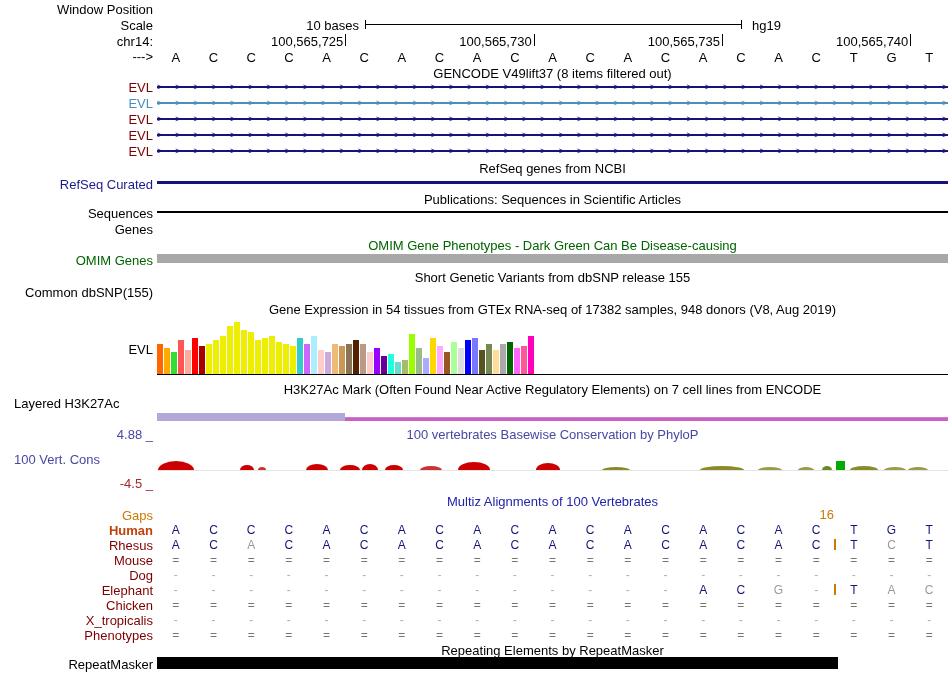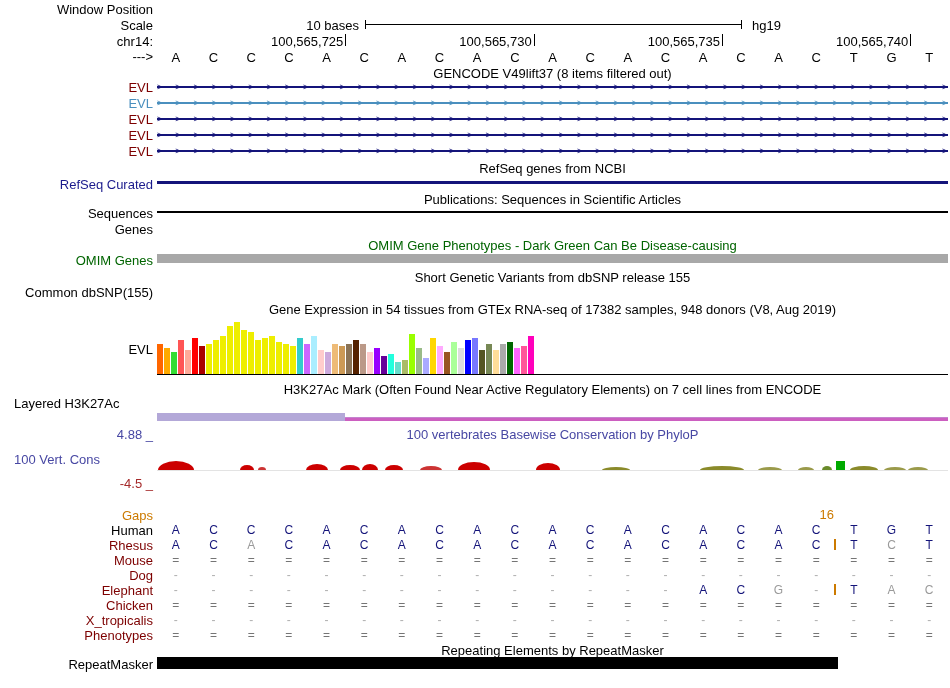--- a/index.html
+++ b/index.html
@@ -66,20 +66,21 @@
 
   <div class="cline" style="top:382px">H3K27Ac Mark (Often Found Near Active Regulatory Elements) on 7 cell lines from ENCODE</div>
   <div class="lbl-left" style="top:396px">Layered H3K27Ac</div>
 
   <div class="cline" style="top: 427px; color: rgb(71, 71, 163);">100 vertebrates Basewise Conservation by PhyloP</div>
   <div class="lbl" style="top: 427px; color: rgb(71, 71, 163);">4.88 _</div>
   <div class="lbl-left" style="top: 452px; color: rgb(71, 71, 163);">100 Vert. Cons</div>
   <div class="lbl" style="top: 476px; color: rgb(165, 42, 42);">-4.5 _</div>
   <div class="abs" style="left:157px;top:470px;width:791px;height:1px;background:#e3e3e3"></div>
 
+  <div class="cline" style="top: 494px; color: rgb(34, 34, 170);">Multiz Alignments of 100 Vertebrates</div>
   <div class="lbl" style="top: 508px; color: rgb(204, 122, 0);">Gaps</div>
   <div class="abs" style="left: 818px; top: 507px; width: 16px; text-align: right; color: rgb(204, 122, 0);">16</div>
 
   <div class="cline" style="top:643px">Repeating Elements by RepeatMasker</div>
   <div class="lbl" style="top:657px">RepeatMasker</div>
   <div class="abs" style="left: 157px; top: 657px; width: 681px; height: 12px; background: rgb(0, 0, 0);"></div>
 
 <div class="base" style="left: 175.833px; top: 50px;">A</div>
     <div class="base" style="left: 213.5px; top: 50px;">C</div>
     <div class="base" style="left: 251.167px; top: 50px;">C</div>
@@ -193,21 +194,21 @@
     <div class="abs" style="left: 536px; top: 463px; width: 24px; height: 7px; background: rgb(204, 0, 0); border-radius: 50% 50% 0px 0px / 100% 100% 0px 0px;"></div>
     <div class="abs" style="left: 602px; top: 467px; width: 28px; height: 3px; background: rgb(138, 138, 42); border-radius: 50% 50% 0px 0px / 100% 100% 0px 0px;"></div>
     <div class="abs" style="left: 700px; top: 466px; width: 44px; height: 4px; background: rgb(138, 138, 42); border-radius: 50% 50% 0px 0px / 100% 100% 0px 0px;"></div>
     <div class="abs" style="left: 758px; top: 467px; width: 24px; height: 3px; background: rgb(154, 154, 74); border-radius: 50% 50% 0px 0px / 100% 100% 0px 0px;"></div>
     <div class="abs" style="left: 798px; top: 467px; width: 16px; height: 3px; background: rgb(154, 154, 74); border-radius: 50% 50% 0px 0px / 100% 100% 0px 0px;"></div>
     <div class="abs" style="left: 822px; top: 466px; width: 10px; height: 4px; background: rgb(106, 138, 42); border-radius: 50% 50% 0px 0px / 100% 100% 0px 0px;"></div>
     <div class="abs" style="left: 836px; top: 461px; width: 9px; height: 9px; background: rgb(0, 170, 0);"></div>
     <div class="abs" style="left: 850px; top: 466px; width: 28px; height: 4px; background: rgb(138, 138, 42); border-radius: 50% 50% 0px 0px / 100% 100% 0px 0px;"></div>
     <div class="abs" style="left: 884px; top: 467px; width: 22px; height: 3px; background: rgb(154, 154, 74); border-radius: 50% 50% 0px 0px / 100% 100% 0px 0px;"></div>
     <div class="abs" style="left: 908px; top: 467px; width: 20px; height: 3px; background: rgb(154, 154, 74); border-radius: 50% 50% 0px 0px / 100% 100% 0px 0px;"></div>
-    <div class="lbl" style="top: 523px; color: #000000;">Human</div>
+    <div class="lbl" style="top: 523px; color: #c2410c; font-weight: bold;">Human</div>
     <div class="mchar" style="left: 175.833px; top: 523px; color: rgb(20, 20, 122);">A</div>
     <div class="mchar" style="left: 213.5px; top: 523px; color: rgb(20, 20, 122);">C</div>
     <div class="mchar" style="left: 251.167px; top: 523px; color: rgb(20, 20, 122);">C</div>
     <div class="mchar" style="left: 288.833px; top: 523px; color: rgb(20, 20, 122);">C</div>
     <div class="mchar" style="left: 326.5px; top: 523px; color: rgb(20, 20, 122);">A</div>
     <div class="mchar" style="left: 364.167px; top: 523px; color: rgb(20, 20, 122);">C</div>
     <div class="mchar" style="left: 401.833px; top: 523px; color: rgb(20, 20, 122);">A</div>
     <div class="mchar" style="left: 439.5px; top: 523px; color: rgb(20, 20, 122);">C</div>
     <div class="mchar" style="left: 477.167px; top: 523px; color: rgb(20, 20, 122);">A</div>
     <div class="mchar" style="left: 514.833px; top: 523px; color: rgb(20, 20, 122);">C</div>

